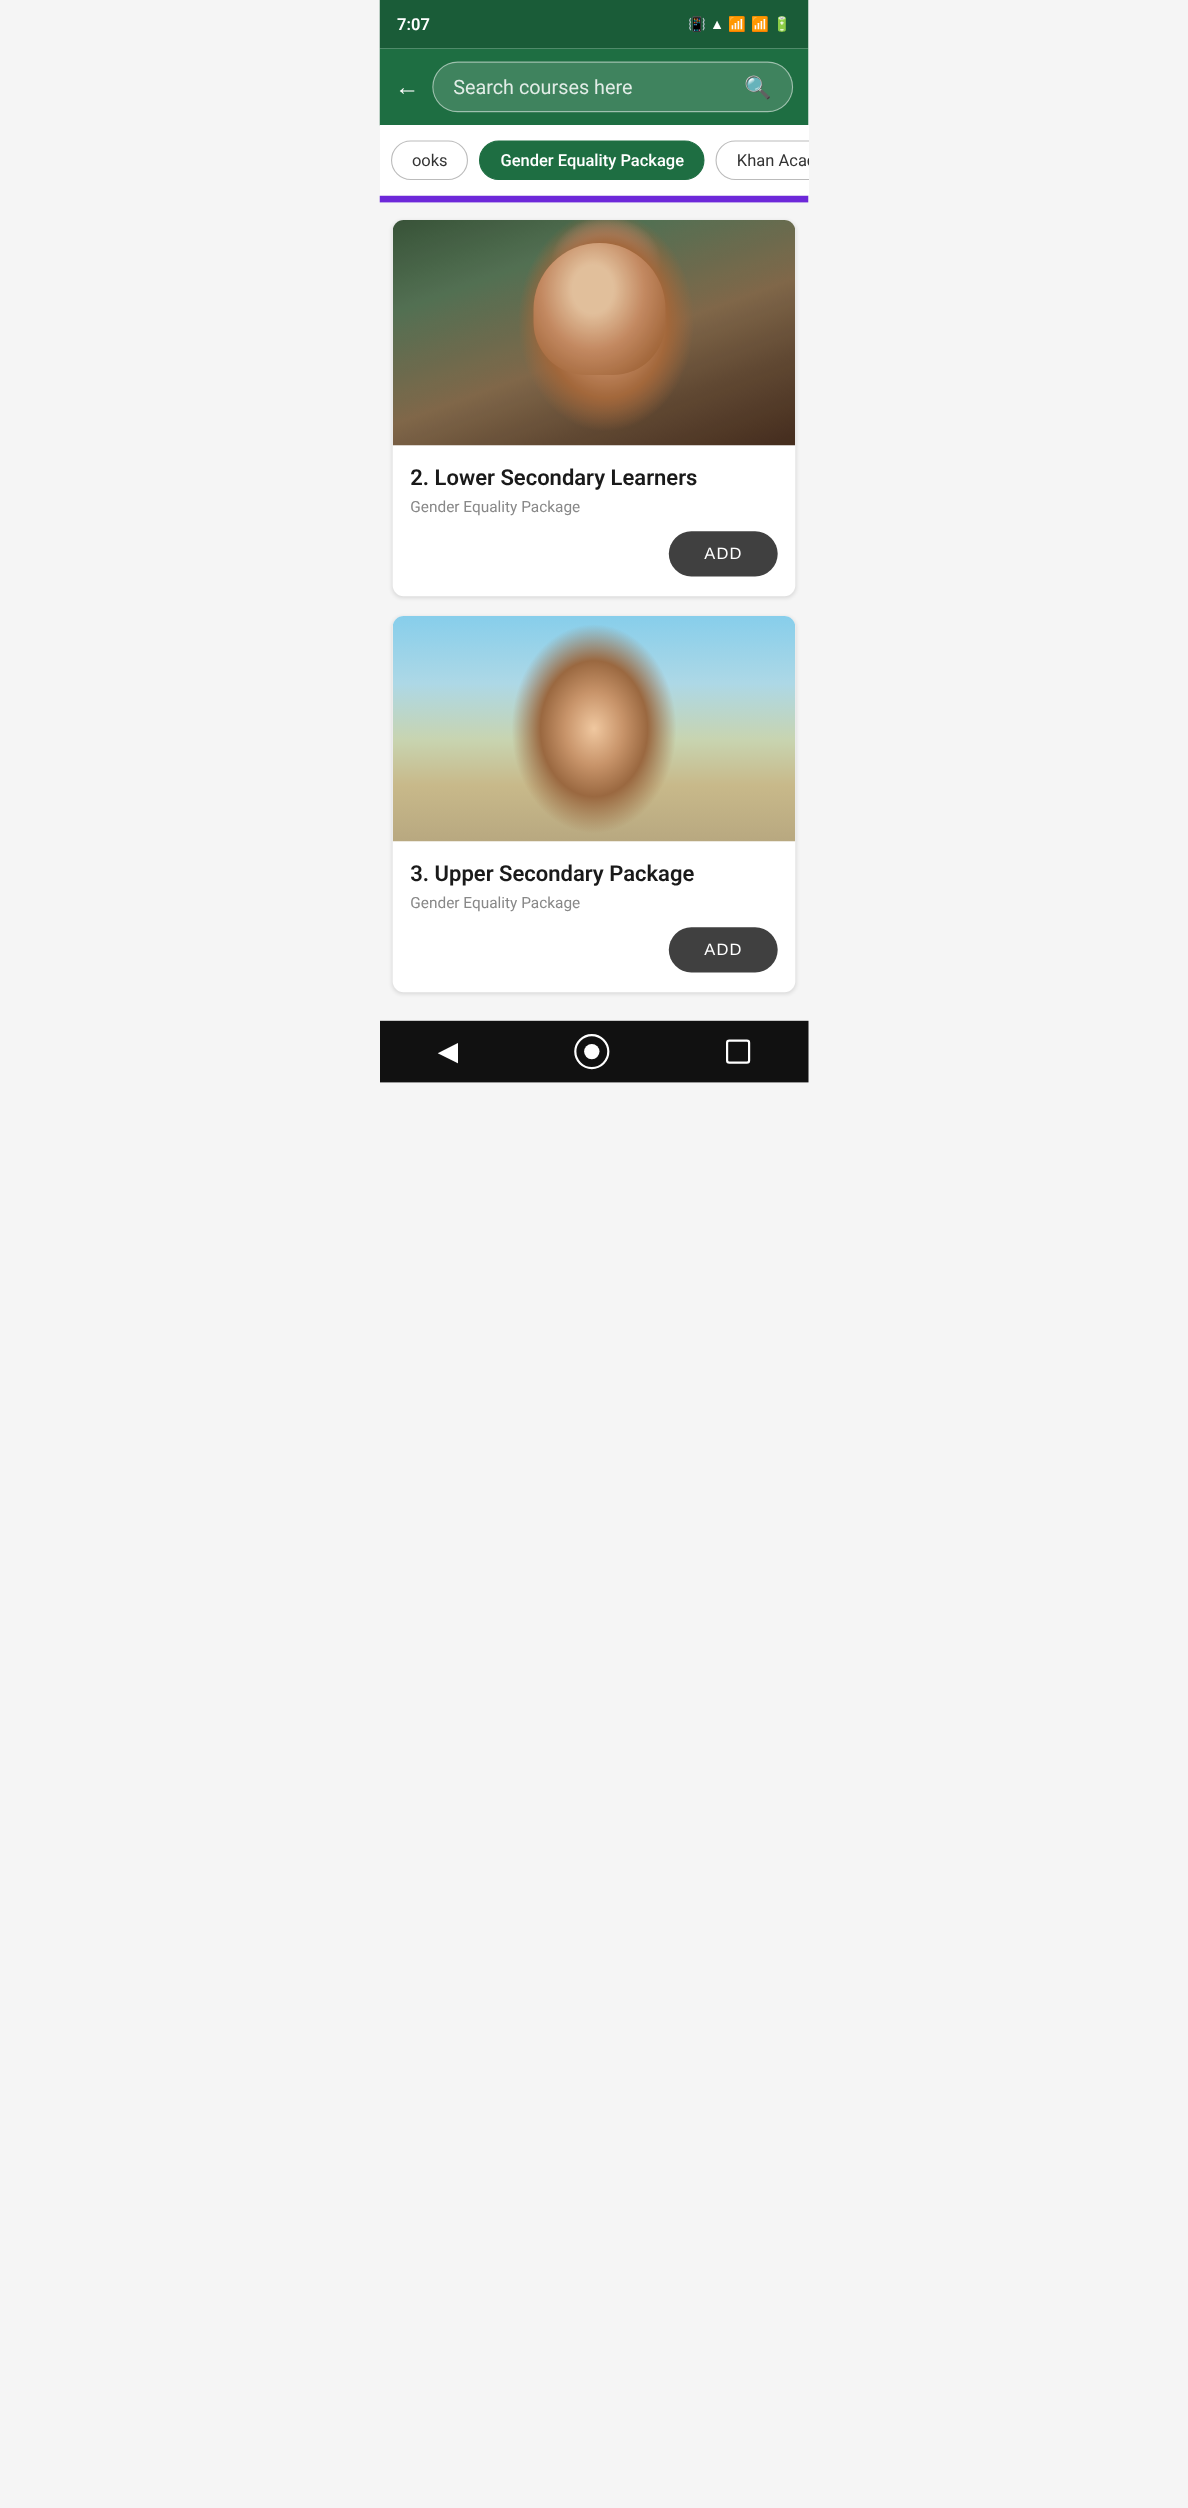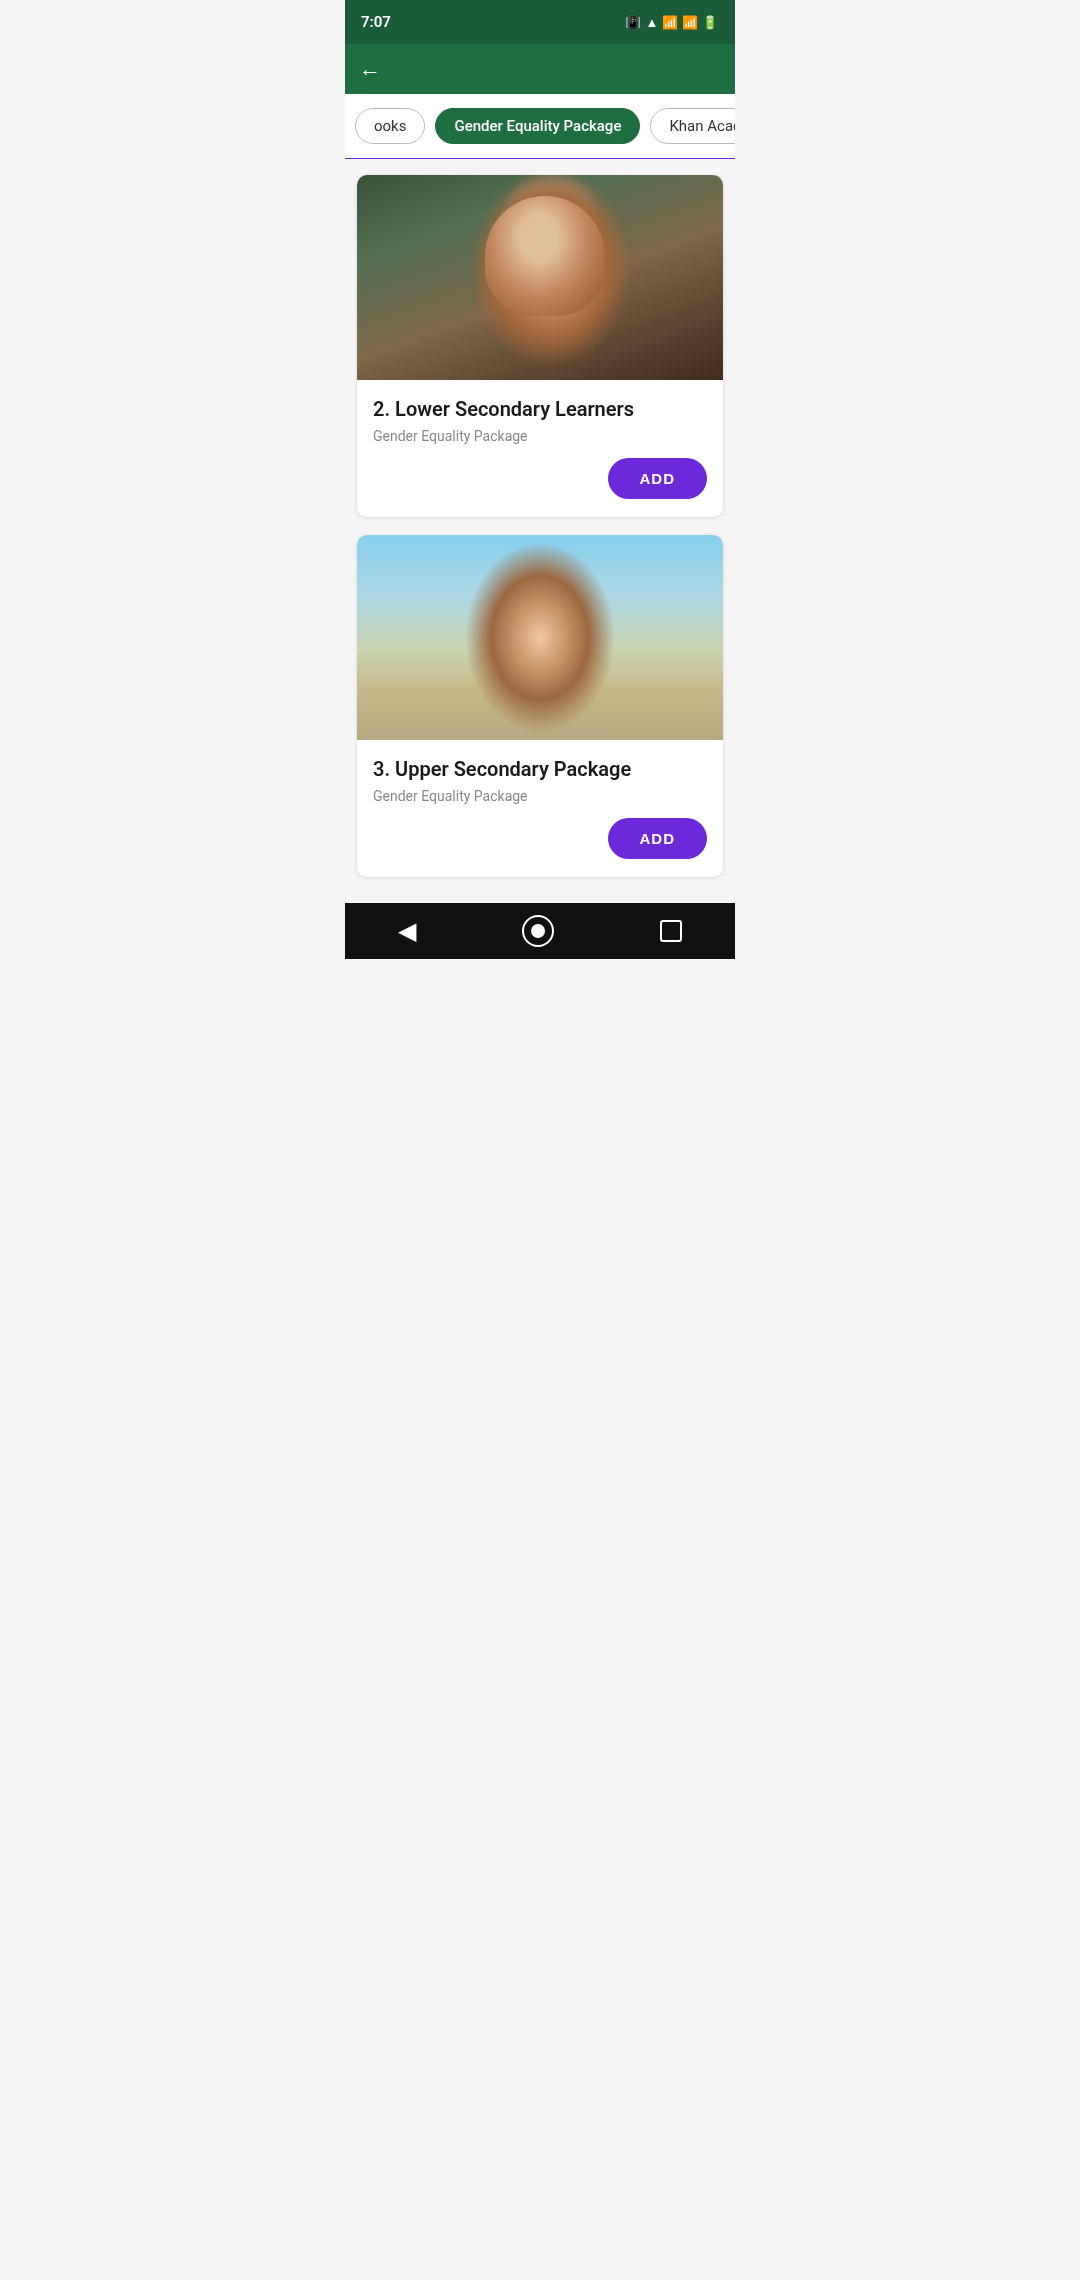--- a/index.html
+++ b/index.html
@@ -76,21 +76,21 @@
     }
 
     
     .filter-chips {
       background: white;
       display: flex;
       align-items: center;
       padding: 14px 10px;
       gap: 10px;
       overflow-x: auto;
-      border-bottom: 1px solid #6d28d9;
+      border-bottom: 6px solid #6d28d9;
       scrollbar-width: none;
     }
 
     .filter-chips::-webkit-scrollbar { display: none; }
 
     .chip {
       border: 1.5px solid #bbb;
       border-radius: 24px;
       padding: 8px 18px;
       font-size: 15px;
@@ -178,27 +178,27 @@
       color: #888;
       margin-bottom: 14px;
     }
 
     .card-footer {
       display: flex;
       justify-content: flex-end;
     }
 
     .add-btn {
-      background: #6d28d9;
+      background: #404040;
       color: white;
       border: none;
       border-radius: 24px;
       padding: 12px 32px;
       font-size: 15px;
-      font-weight: 700;
+      font-weight: 400;
       letter-spacing: 1px;
       cursor: pointer;
     }
 
     
     .bottom-nav {
       background: #111;
       display: flex;
       justify-content: space-around;
       align-items: center;
@@ -240,20 +240,24 @@
     <span>📳</span>
     <span>▲</span>
     <span>📶</span>
     <span>📶</span>
     <span>🔋</span>
   </div>
 </div>
 
 <div class="search-bar">
   <span class="back-btn">←</span>
+  <div class="search-input-container">
+    <span class="search-placeholder">Search courses here</span>
+    <span class="search-icon-btn">🔍</span>
+  </div>
 </div>
 
 <div class="filter-chips">
   <div class="chip">
     <span>ooks</span>
   </div>
   <div class="chip active">
     <span>Gender Equality Package</span>
   </div>
   <div class="chip">

